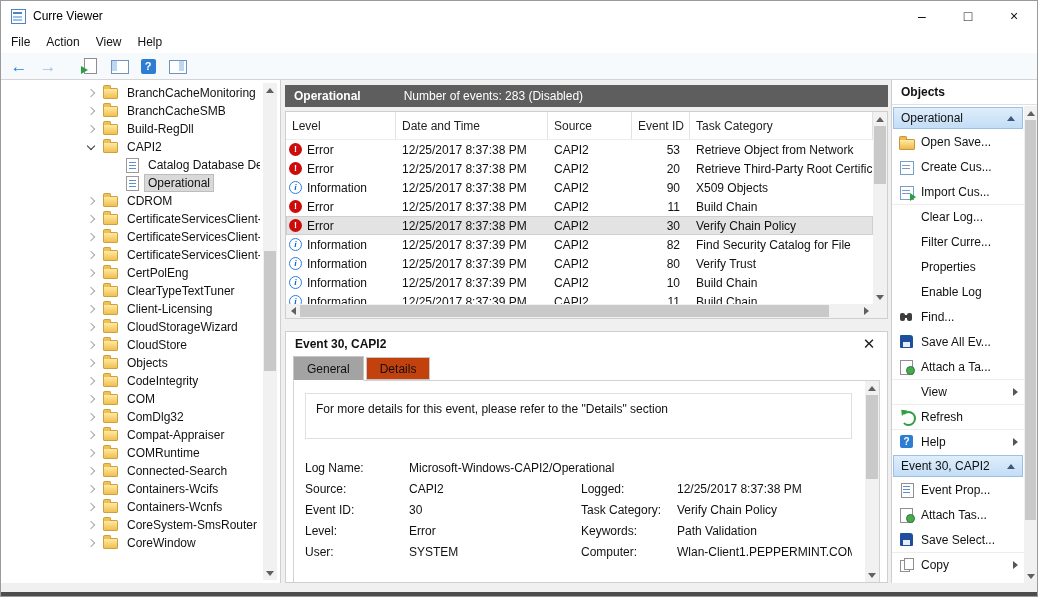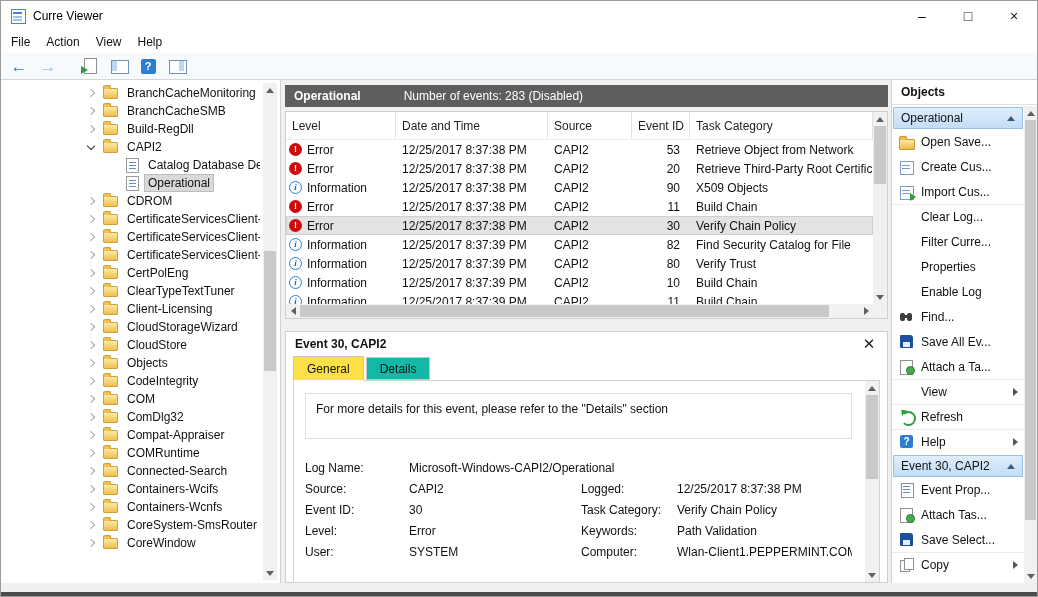--- a/index.html
+++ b/index.html
@@ -138,22 +138,22 @@
   .et-corner { position:absolute; right:0; bottom:0; width:14px; height:14px; background:#f1f1f1; }
 
   
   .detail { position:absolute; left:3px; width:603px; top:251px; bottom:0; background:#fff;
             border:1px solid #cfcfcf; overflow:hidden; }
   .detail-header { height:24px; display:flex; align-items:center; padding:0 9px; font-weight:bold; }
   .detail-close { margin-left:auto; font-size:15px; font-weight:normal; color:#222; width:18px;
                   text-align:center; cursor:default; }
   .detail-tabs { height:24px; display:flex; padding-left:7px; position:relative; z-index:2; }
   .tab { padding:0 13px; display:flex; align-items:center; border:1px solid #c6c6c6;
-         background:#14b8a6; margin-right:2px; position:relative; top:1px; height:23px; }
-  .tab.active { background:#fde047; border-bottom:1px solid #fff; top:0; height:25px; z-index:3;
+         background:#c2410c; margin-right:2px; position:relative; top:1px; height:23px; }
+  .tab.active { background:#a3a3a3; border-bottom:1px solid #fff; top:0; height:25px; z-index:3;
                 font-weight:normal; }
   .detail-body { position:absolute; top:48px; left:7px; right:7px; bottom:0;
                  border:1px solid #d2d2d2; border-bottom:none; background:#fff; }
   .msg-box { position:absolute; top:12px; left:11px; right:27px; height:46px;
              border:1px solid #e0e0e0; padding:8px 10px; overflow:hidden; background:#fff; }
   .fields { position:absolute; top:76px; left:11px; right:27px; }
   .frow { display:flex; height:21px; align-items:center; white-space:nowrap; overflow:hidden; }
   .fl  { width:104px; flex:none; }
   .fv1 { width:172px; flex:none; overflow:hidden; }
   .fl2 { width:96px;  flex:none; }

